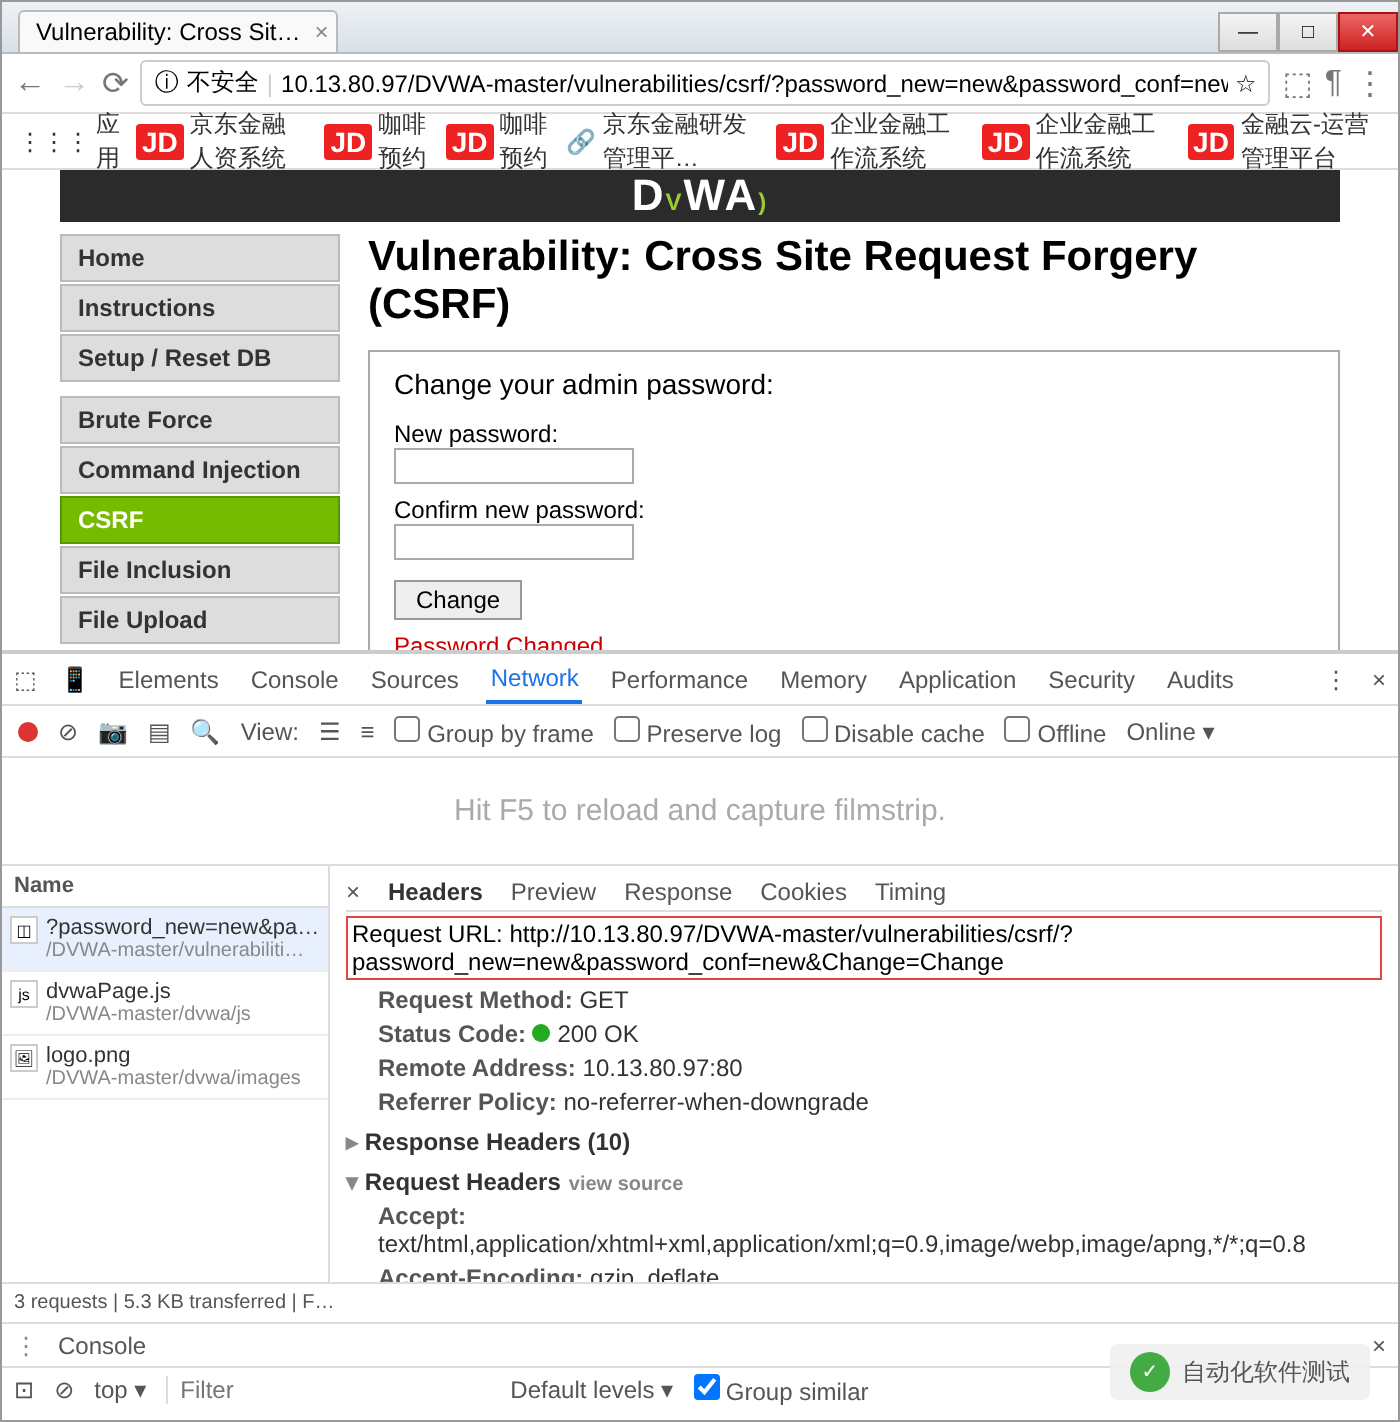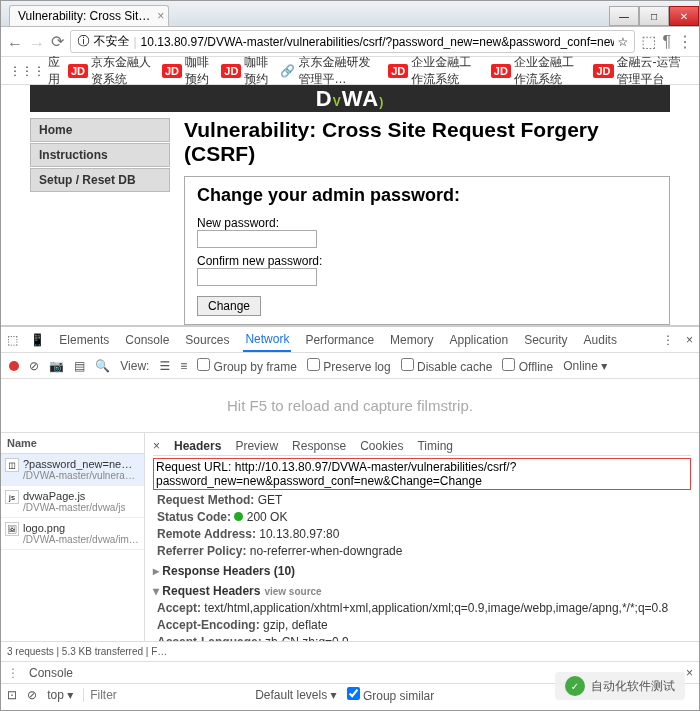--- a/index.html
+++ b/index.html
@@ -9,58 +9,58 @@
 .tab .x{position:absolute;right:4px;top:3px;color:#888}
 .winbtns{margin-left:auto;display:flex}
 .wb{width:30px;height:20px;display:flex;align-items:center;justify-content:center;border:1px solid #aaa;background:linear-gradient(#f5f5f5,#ddd);font-size:10px}
 .wb.cl{background:linear-gradient(#e66,#c22);color:#fff;border-color:#a11}
 .addrrow{height:30px;display:flex;align-items:center;padding:0 6px;gap:6px;border-bottom:1px solid #ddd}
 .navbtn{color:#777;font-size:16px;cursor:pointer}
 .omni{flex:1;display:flex;align-items:center;border:1px solid #ccc;border-radius:3px;padding:2px 6px;font-size:12px;gap:4px}
 .omni input{border:none;flex:1;outline:none;font-size:12px}
 .bkrow{height:28px;display:flex;align-items:center;padding:0 8px;gap:8px;border-bottom:1px solid #ddd;font-size:11px}
 .bk{display:flex;align-items:center;gap:3px;color:#333}
-.jd{background:#e22;color:#fff;font-size:11px;padding:1px 3px;border-radius:2px;font-weight:bold}
+.jd{background:#e22;color:#fff;font-size:14px;padding:1px 3px;border-radius:2px;font-weight:bold}
 .page{background:#fff;display:flex;flex-direction:column;align-items:center;height:240px;overflow:hidden}
 .logobar{width:640px;height:50px;background:#2b2b2b;display:flex;align-items:center;justify-content:center}
 .logo{font-size:22px;font-weight:bold;color:#fff;letter-spacing:1px}
 .logo .arc{color:#9c3}
 .pgbody{width:640px;display:flex;margin-top:6px}
 .sidebar{width:140px;display:flex;flex-direction:column;gap:1px}
 .sbgrp{display:flex;flex-direction:column;gap:1px;margin-bottom:6px}
 .sbitem{background:#ddd;border:1px solid #bbb;padding:4px 8px;font-size:12px;font-weight:bold;color:#333}
 .sbitem.active{background:#7b0;color:#fff;border-color:#590}
 .content{flex:1;padding:0 0 0 14px}
 .content h1{font-size:21px;font-weight:bold;margin-bottom:10px}
 .panel{border:1px solid #aaa;padding:8px 12px}
-.panel h3{font-size:18px;font-weight:bold;margin-bottom:10px}
+.panel h3{font-size:14px;font-weight:normal;margin-bottom:10px}
 .fld{margin-bottom:6px;font-size:12px}
 .fld input{border:1px solid #aaa;width:120px;height:18px}
 .chbtn{border:1px solid #999;background:#eee;padding:2px 10px;font-size:12px;margin-top:4px}
 .pwchg{color:#c00;font-size:12px;margin-top:6px}
 .devtools{border-top:2px solid #ccc;background:#fff;height:380px;display:flex;flex-direction:column}
 .dtabs{display:flex;align-items:center;height:26px;border-bottom:1px solid #ddd;padding:0 6px;gap:12px;color:#555;font-size:12px}
 .dtabs .t{padding:4px 2px}
 .dtabs .t.act{color:#1a73e8;border-bottom:2px solid #1a73e8}
 .dopts{display:flex;align-items:center;height:26px;border-bottom:1px solid #ddd;padding:0 8px;gap:10px;color:#555;font-size:11px}
 .rec{width:10px;height:10px;border-radius:50%;background:#d33}
 .film{height:54px;display:flex;align-items:center;justify-content:center;color:#aaa;font-size:15px;border-bottom:1px solid #ddd}
 .netsplit{flex:1;display:flex;overflow:hidden}
-.netlist{width:144px;border-right:1px solid #ddd;overflow:hidden}
+.netlist{width:164px;border-right:1px solid #ddd;overflow:hidden}
 .nlh{padding:4px 6px;border-bottom:1px solid #ddd;font-weight:bold;color:#555;font-size:11px}
 .nlitem{padding:4px 4px;border-bottom:1px solid #eee;display:flex;gap:4px;align-items:flex-start}
 .nlitem.sel{background:#e8f0fe}
 .ico{width:14px;height:14px;flex-shrink:0;border:1px solid #ccc;background:#fff;font-size:8px;display:flex;align-items:center;justify-content:center}
 .nlt{overflow:hidden}
 .nlt .a{font-size:11px;color:#333;white-space:nowrap;overflow:hidden;text-overflow:ellipsis}
 .nlt .b{font-size:10px;color:#888;white-space:nowrap;overflow:hidden;text-overflow:ellipsis}
 .netdet{flex:1;overflow:auto;padding:4px 8px;font-size:11px}
 .subtabs{display:flex;gap:14px;border-bottom:1px solid #ddd;padding:2px 0;color:#555}
 .subtabs .st.act{color:#333;font-weight:bold}
-.kv{margin:3px 4px;color:#333}
+.kv{margin:3px 16px;color:#333}
 .kv b{color:#555}
 .sect{margin:6px 0 2px;color:#333;font-weight:bold}
 .sect::before{content:"▸ ";color:#888}
 .sect.open::before{content:"▾ "}
 .hl{border:1px solid #d44;padding:1px 2px;display:block;margin:2px 0}
 .statusg{display:inline-block;width:9px;height:9px;border-radius:50%;background:#2a2}
 .stbar{height:20px;border-top:1px solid #ddd;display:flex;align-items:center;padding:0 6px;font-size:10px;color:#555;gap:8px}
 .console{height:22px;border-top:1px solid #ddd;display:flex;align-items:center;padding:0 6px;font-size:11px;color:#555;gap:10px}
 .watermark{position:absolute;right:14px;bottom:10px;background:rgba(240,240,240,.9);padding:4px 10px;border-radius:4px;display:flex;align-items:center;gap:6px;font-size:12px;color:#555}
 .wm-ico{width:20px;height:20px;border-radius:50%;background:#4a4;display:flex;align-items:center;justify-content:center;color:#fff;font-size:10px}
@@ -130,28 +130,36 @@
   <div class="logobar">
     <span class="logo">D<span class="arc">V</span>WA<span class="arc">)</span></span>
   </div>
   <div class="pgbody">
     <div class="sidebar">
       <div class="sbgrp">
         <div class="sbitem">Home</div>
         <div class="sbitem">Instructions</div>
         <div class="sbitem">Setup / Reset DB</div>
       </div>
+      <div class="sbgrp">
+        <div class="sbitem">Brute Force</div>
+        <div class="sbitem">Command Injection</div>
+        <div class="sbitem active">CSRF</div>
+        <div class="sbitem">File Inclusion</div>
+        <div class="sbitem">File Upload</div>
+      </div>
     </div>
     <div class="content">
       <h1>Vulnerability: Cross Site Request Forgery (CSRF)</h1>
       <div class="panel">
         <h3>Change your admin password:</h3>
         <div class="fld"><span>New password:</span><br><input type="password" style=""></div>
         <div class="fld"><span>Confirm new password:</span><br><input type="password" style=""></div>
         <button class="chbtn">Change</button>
+        <div class="pwchg">Password Changed.</div>
       </div>
     </div>
   </div>
 </div>
 
 <div class="devtools">
   <div class="dtabs">
     <span>⬚</span>
     <span>📱</span>
     <span class="t">Elements</span>

